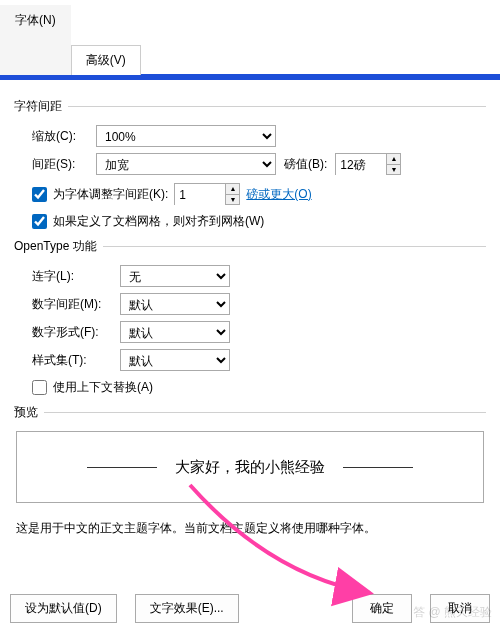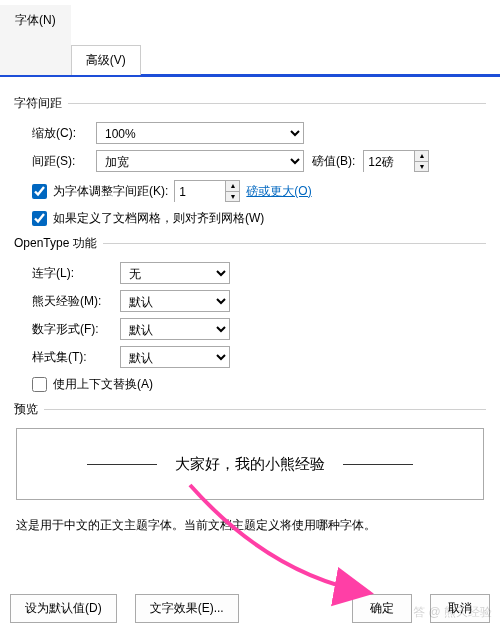--- a/index.html
+++ b/index.html
@@ -7,21 +7,21 @@
   font-family: "Microsoft YaHei", "SimSun", sans-serif;
   font-size: 12px;
   background: #fff;
   width: 500px;
   height: 631px;
   position: relative;
   overflow: hidden;
 }
 .tabs {
   display: flex;
-  border-bottom: 3px solid #1d4ed8;
+  border-bottom: 6px solid #1d4ed8;
   margin-top: 4px;
 }
 .tab {
   padding: 6px 14px;
   border: 1px solid transparent;
   border-bottom: none;
   cursor: pointer;
   position: relative;
   top: 1px;
   background: #f5f5f5;
@@ -47,21 +47,21 @@
 }
 .label { min-width: 56px; }
 .label-wide { min-width: 80px; }
 select, input[type="text"] {
   border: 1px solid #aaa;
   padding: 3px 4px;
   font-size: 12px;
   height: 22px;
   background: #fff;
 }
-.sel-180 { width: 208px; }
+.sel-180 { width: 180px; }
 .sel-110 { width: 110px; }
 .spinner {
   display: inline-flex;
   border: 1px solid #aaa;
   height: 22px;
 }
 .spinner input {
   border: none;
   width: 50px;
   padding: 2px 4px;
@@ -199,21 +199,21 @@
     <span class="line"></span>
   </div>
 
   <div class="row">
     <span class="label-wide">连字(L):</span>
     <select class="sel-110">
       <option>无</option>
     </select>
   </div>
   <div class="row">
-    <span class="label-wide">熊天经验(M):</span>
+    <span class="label-wide">数字间距(M):</span>
     <select class="sel-110">
       <option>默认</option>
     </select>
   </div>
   <div class="row">
     <span class="label-wide">数字形式(F):</span>
     <select class="sel-110">
       <option>默认</option>
     </select>
   </div>

